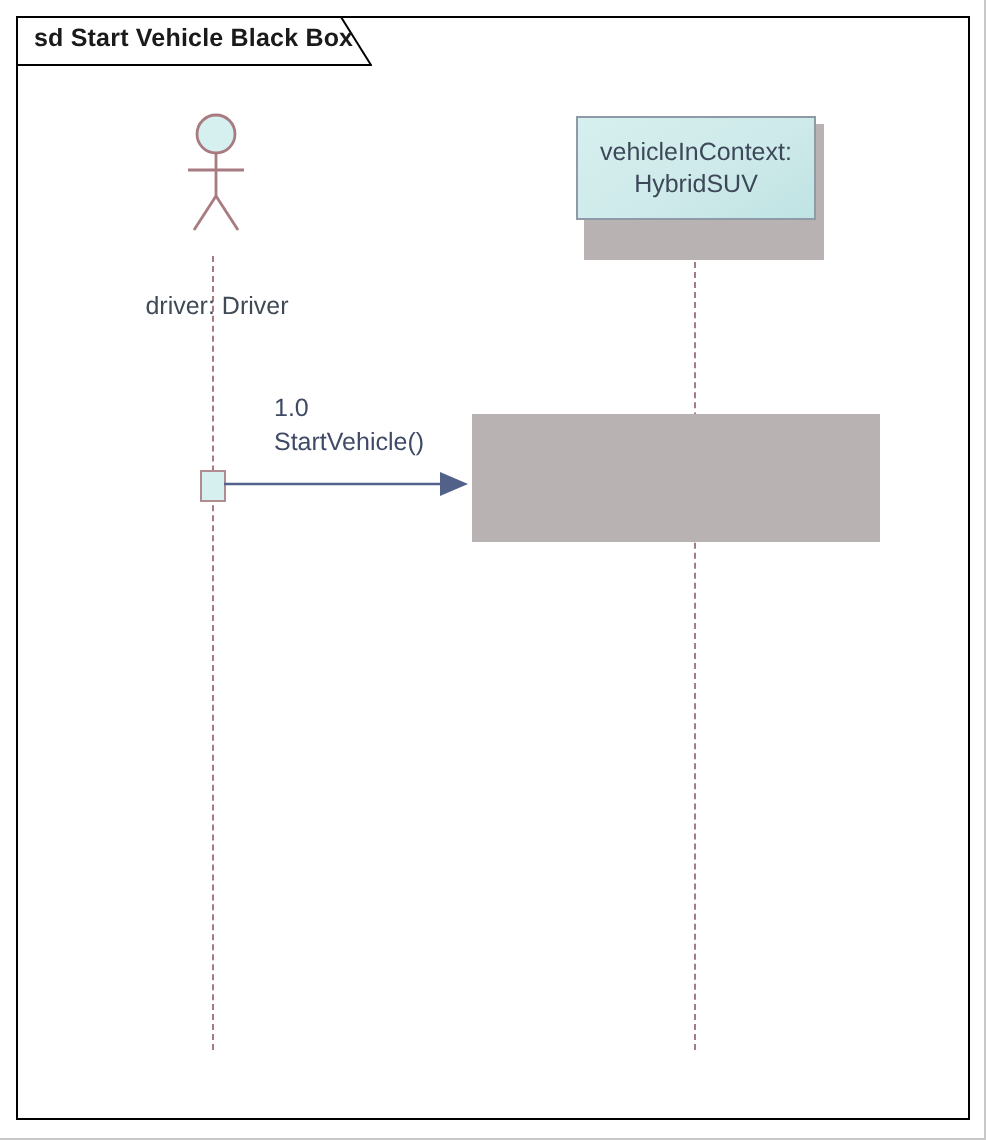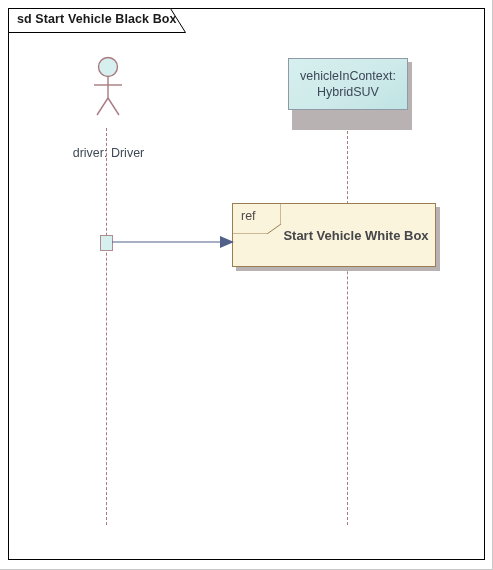--- a/index.html
+++ b/index.html
@@ -234,33 +234,25 @@
   </div>
   <div id="actor-label">driver: Driver</div>
 
   <div id="vehicle-box-shadow"></div>
   <div id="vehicle-box">
     <div id="vehicle-box-label">vehicleInContext:
 HybridSUV</div>
   </div>
 
   <div id="ref-frag-shadow"></div>
-  <div id="ref-frag">
-    <svg id="ref-frag-tab" viewBox="0 0 48 30" width="48" height="30">
-      <path d="M0,0 L48,0 L48,20 L34,30 L0,30 Z" fill="#fbf4dc"></path>
-      <path d="M48,0 L48,20 L34,30 L0,30" fill="none" stroke="#9a7d52" stroke-width="1"></path>
-    </svg>
-    <div id="ref-frag-tab-label">ref</div>
-    <div id="ref-frag-title">
-      <span>Start Vehicle White Box</span>
-    </div>
-  </div>
 
   <div id="activation-bar"></div>
 
   <div id="message-arrow">
     <svg viewBox="0 0 122 14" width="122" height="14">
       <line x1="0" y1="7" x2="109" y2="7" stroke="#51618a" stroke-width="1.2"></line>
       <path d="M108,1 L122,7 L108,13 Z" fill="#51618a"></path>
     </svg>
   </div>
+  <div id="message-label">1.0
+StartVehicle()</div>
 
 </div>
 
 </body></html>

